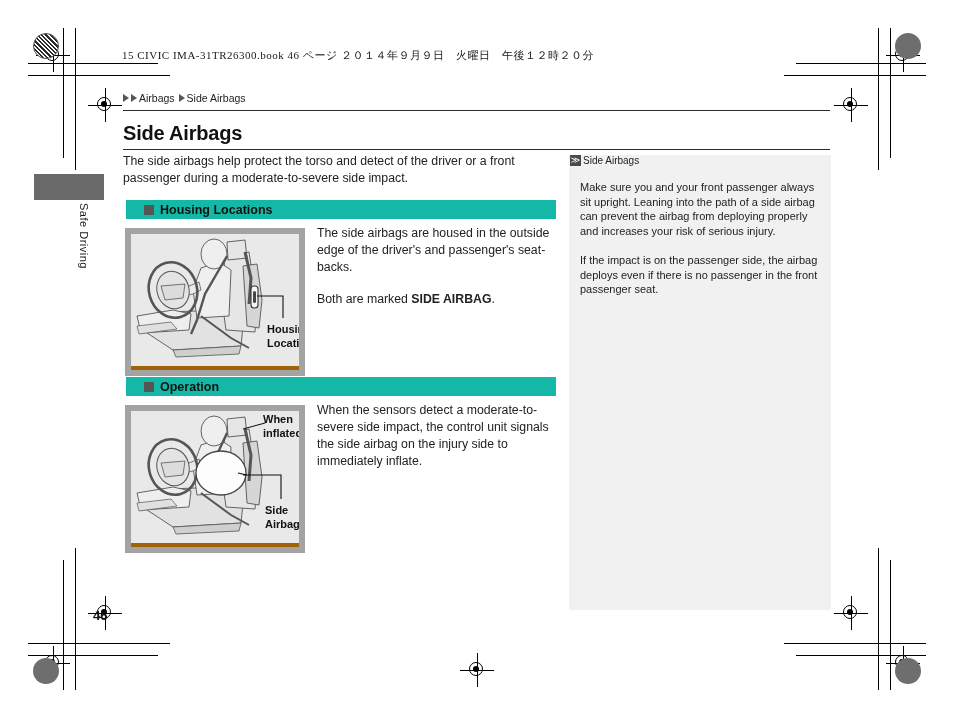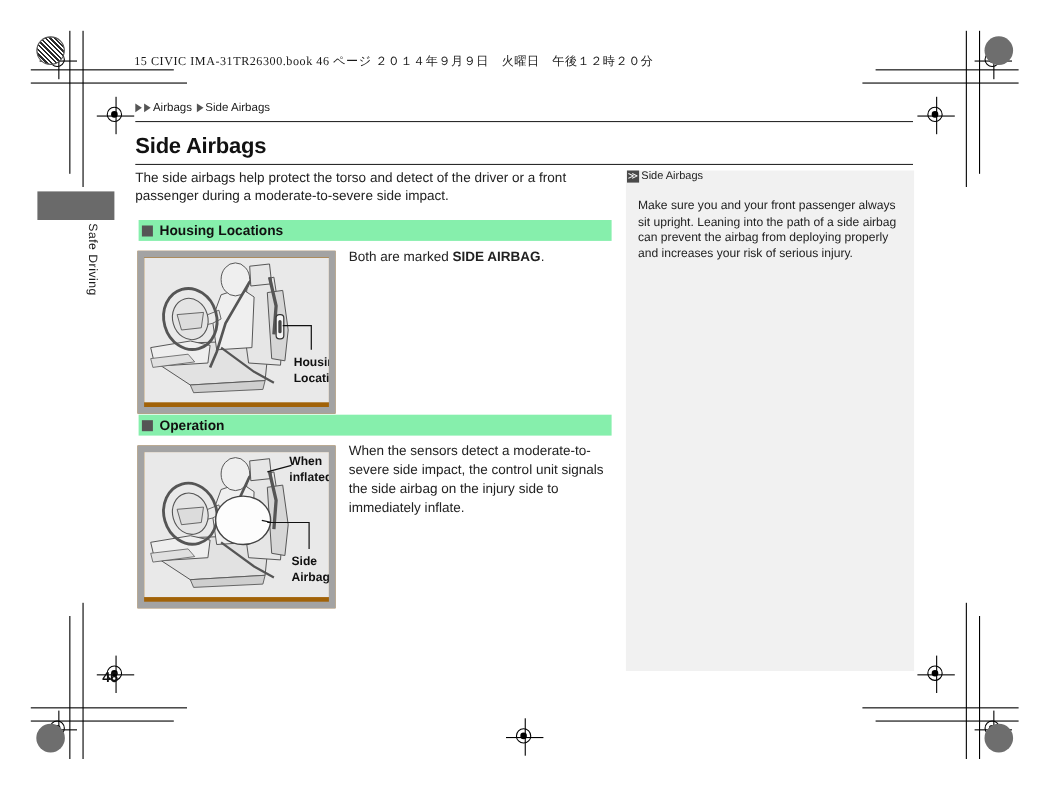--- a/index.html
+++ b/index.html
@@ -156,24 +156,24 @@
     line-height: 17px;
     color: #222;
   }
 
   
   .sec-bar {
     position: absolute;
     left: 126px;
     width: 430px;
     height: 19px;
-    background: #86efac;
+    background: #14b8a6;
     display: flex;
     align-items: center;
-    padding-left: 3px;
+    padding-left: 18px;
     box-sizing: border-box;
   }
   .sec-bar .sq {
     width: 10px; height: 10px;
     background: #555;
     margin-right: 6px;
     flex: 0 0 auto;
   }
   .sec-bar .sec-text {
     font-size: 12.5px;
@@ -402,20 +402,21 @@
     <rect x="122" y="57" width="3" height="12" rx="1.5" fill="#444"></rect>
 
     <path d="M126,62 L152,62 L152,84" fill="none" stroke="#111" stroke-width="1.1"></path>
 
     <text x="136" y="99" font-family="Liberation Sans, sans-serif" font-size="11" font-weight="bold" fill="#111">Housing</text>
     <text x="136" y="113" font-family="Liberation Sans, sans-serif" font-size="11" font-weight="bold" fill="#111">Location</text>
   </svg>
 </div>
 
 <div class="body-col" style="top:225px;">
+  <p>The side airbags are housed in the outside edge of the driver's and passenger's seat-backs.</p>
   <p><span>Both are marked </span><b>SIDE AIRBAG</b><span>.</span></p>
 </div>
 
 <div class="sec-bar" style="top:377px;">
   <span class="sq"></span>
   <span class="sec-text">Operation</span>
 </div>
 
 <div class="figure" style="top:405px;">
   <svg width="180" height="132" viewBox="0 0 180 132">
@@ -463,15 +464,16 @@
   <p>When the sensors detect a moderate-to-severe side impact, the control unit signals the side airbag on the injury side to immediately inflate.</p>
 </div>
 
 <div class="note-panel"></div>
 <div class="note-head">
   <span class="dblarrow">≫</span>
   <span>Side Airbags</span>
 </div>
 <div class="note-body">
   <p>Make sure you and your front passenger always sit upright. Leaning into the path of a side airbag can prevent the airbag from deploying properly and increases your risk of serious injury.</p>
+  <p>If the impact is on the passenger side, the airbag deploys even if there is no passenger in the front passenger seat.</p>
 </div>
 
 <div class="page-number">46</div>
 
 </body></html>

